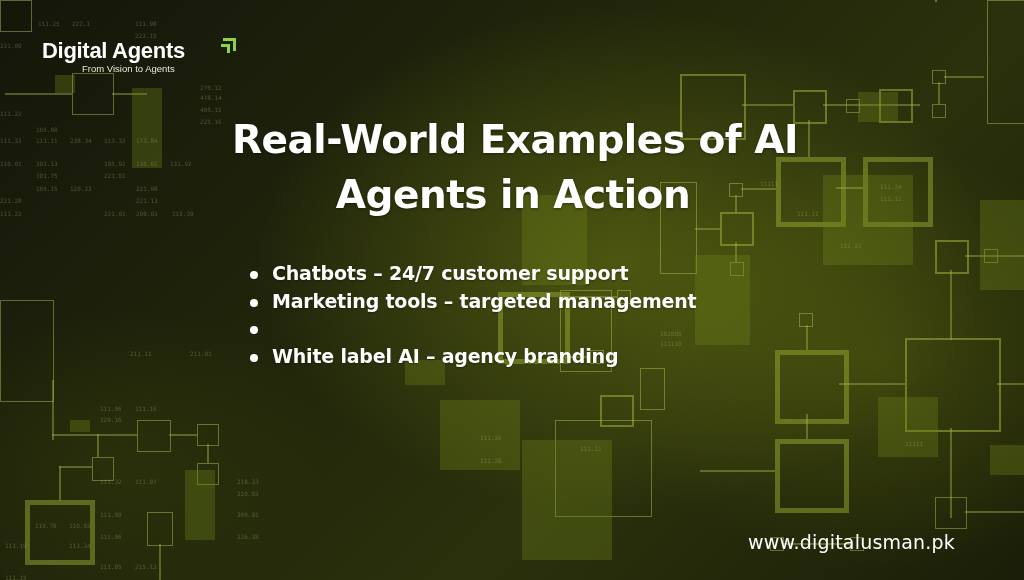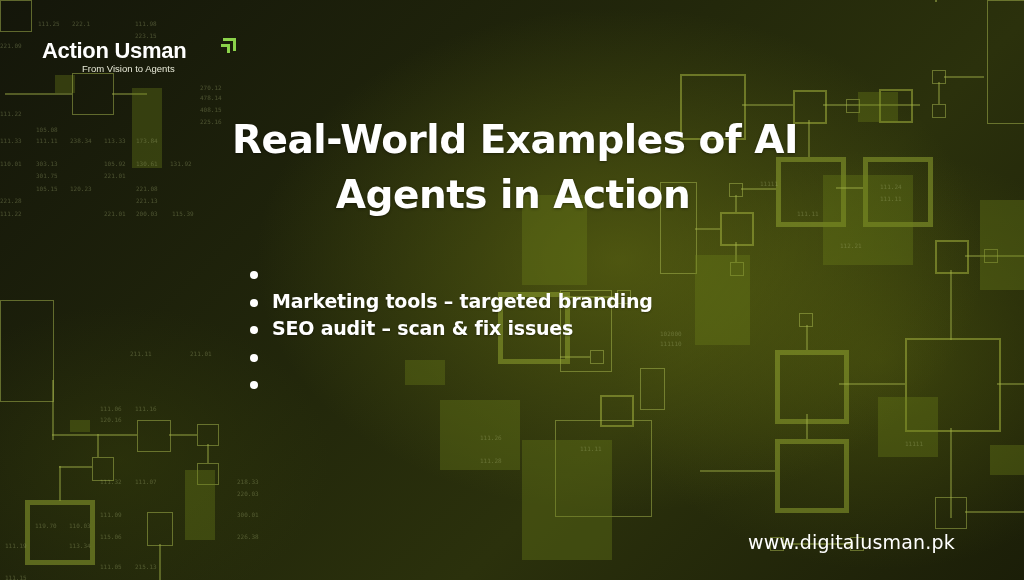--- a/index.html
+++ b/index.html
@@ -218,34 +218,33 @@
   <div class="num" style="left:840px;top:242px;">112.21</div>
   <div class="num" style="left:660px;top:330px;">102000</div>
   <div class="num" style="left:660px;top:340px;">111110</div>
   <div class="num" style="left:580px;top:445px;">111.11</div>
   <div class="num" style="left:480px;top:434px;">111.26</div>
   <div class="num" style="left:480px;top:457px;">111.28</div>
   <div class="num" style="left:905px;top:440px;">11111</div>
 </div>
 
 <div class="logo">
-  <div class="logo-name">Action Usman</div>
+  <div class="logo-name">Digital Agents</div>
   <svg class="logo-arrows" viewBox="0 0 18 18">
     <path d="M3 2 H16 V15 H13 V5 H3 Z" fill="#8bd34a"></path>
     <path d="M1 8 H10 V17 H7 V11 H1 Z" fill="#8bd34a"></path>
   </svg>
   <div class="logo-tag">From Vision to Agents</div>
 </div>
 
 <div class="title">
   <div class="l1">Real-World Examples of AI</div>
   <div class="l2">Agents in Action</div>
 </div>
 
 <ul class="bullets">
+  <li><span class="dot"></span><span>Chatbots – 24/7 customer support</span></li>
+  <li><span class="dot"></span><span>Marketing tools – targeted management</span></li>
   <li><span class="dot"></span></li>
-  <li><span class="dot"></span><span>Marketing tools – targeted branding</span></li>
-  <li><span class="dot"></span><span>SEO audit – scan &amp; fix issues</span></li>
-  <li><span class="dot"></span></li>
-  <li><span class="dot"></span></li>
+  <li><span class="dot"></span><span>White label AI – agency branding</span></li>
 </ul>
 
 <div class="website">www.digitalusman.pk</div>
 
 </body></html>

